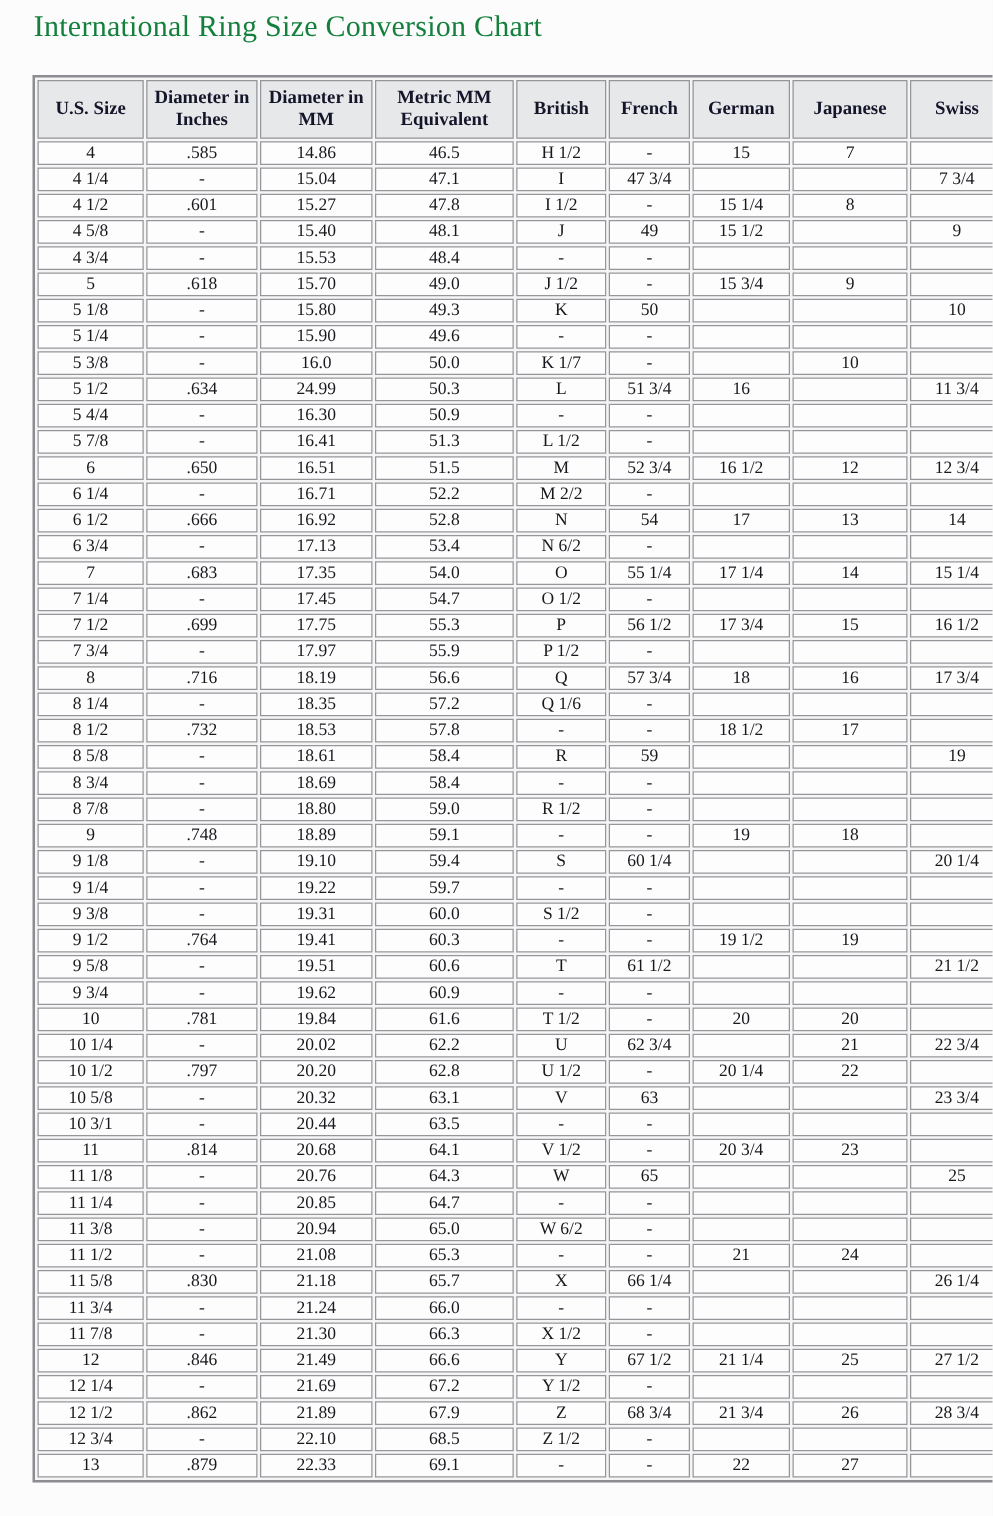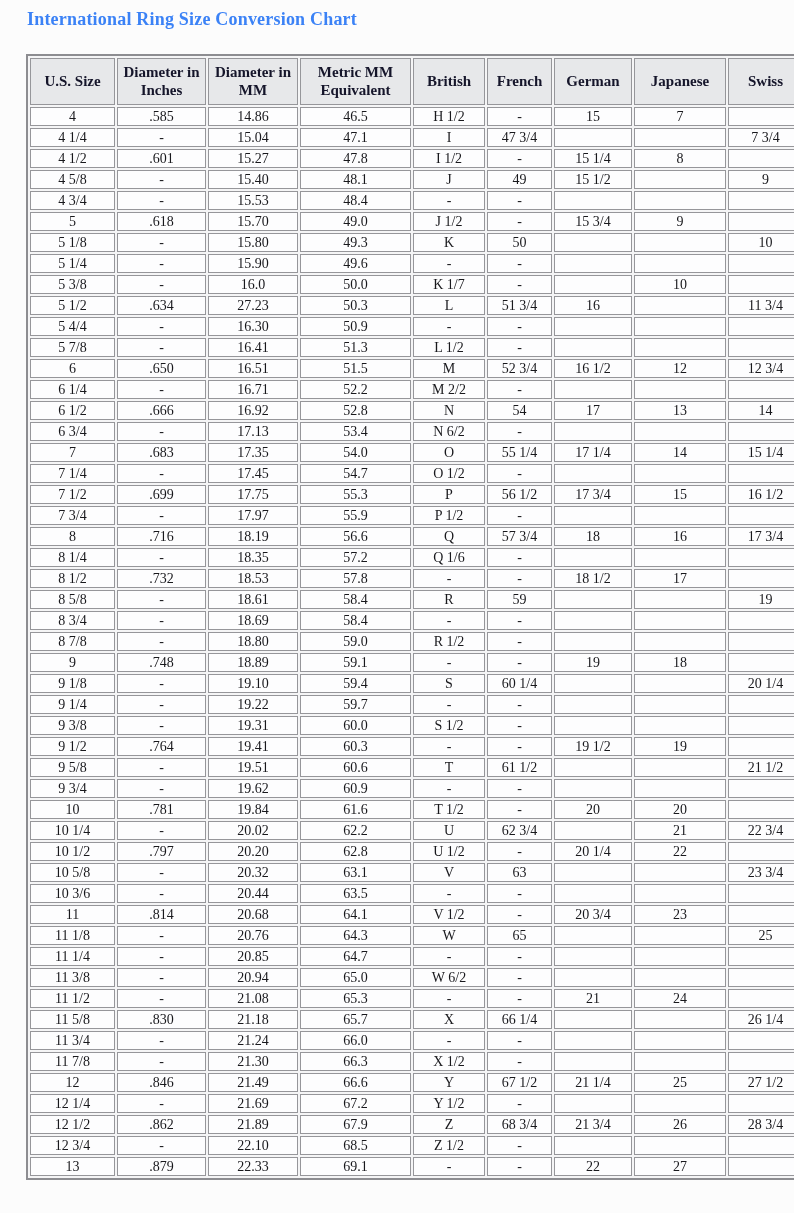--- a/index.html
+++ b/index.html
@@ -11,23 +11,23 @@
     font-family: "Liberation Serif", "DejaVu Serif", serif;
     color: #18181c;
   }
   .page {
     width: 794px;
     height: 1213px;
     overflow: hidden;
   }
   h1.title {
     font-family: "Liberation Serif", "DejaVu Serif", serif;
-    font-size: 18px;
-    font-weight: bold;
-    color: #3b82f6;
+    font-size: 24px;
+    font-weight: normal;
+    color: #15803d;
     margin: 9px 0 0 27px;
     letter-spacing: 0.2px;
   }
   table.ring-table {
     border-collapse: separate;
     border-spacing: 2px;
     table-layout: fixed;
     width: 757px;
     margin: 24px 0 0 26px;
     background: #f5f5f6;
@@ -196,21 +196,21 @@
           <td>50.0</td>
           <td>K 1/7</td>
           <td>-</td>
           <td></td>
           <td>10</td>
           <td></td>
         </tr>
         <tr>
           <td>5 1/2</td>
           <td>.634</td>
-          <td>27.23</td>
+          <td>24.99</td>
           <td>50.3</td>
           <td>L</td>
           <td>51 3/4</td>
           <td>16</td>
           <td></td>
           <td>11 3/4</td>
         </tr>
         <tr>
           <td>5 4/4</td>
           <td>-</td>
@@ -502,21 +502,21 @@
           <td>-</td>
           <td>20.32</td>
           <td>63.1</td>
           <td>V</td>
           <td>63</td>
           <td></td>
           <td></td>
           <td>23 3/4</td>
         </tr>
         <tr>
-          <td>10 3/6</td>
+          <td>10 3/1</td>
           <td>-</td>
           <td>20.44</td>
           <td>63.5</td>
           <td>-</td>
           <td>-</td>
           <td></td>
           <td></td>
           <td></td>
         </tr>
         <tr>

